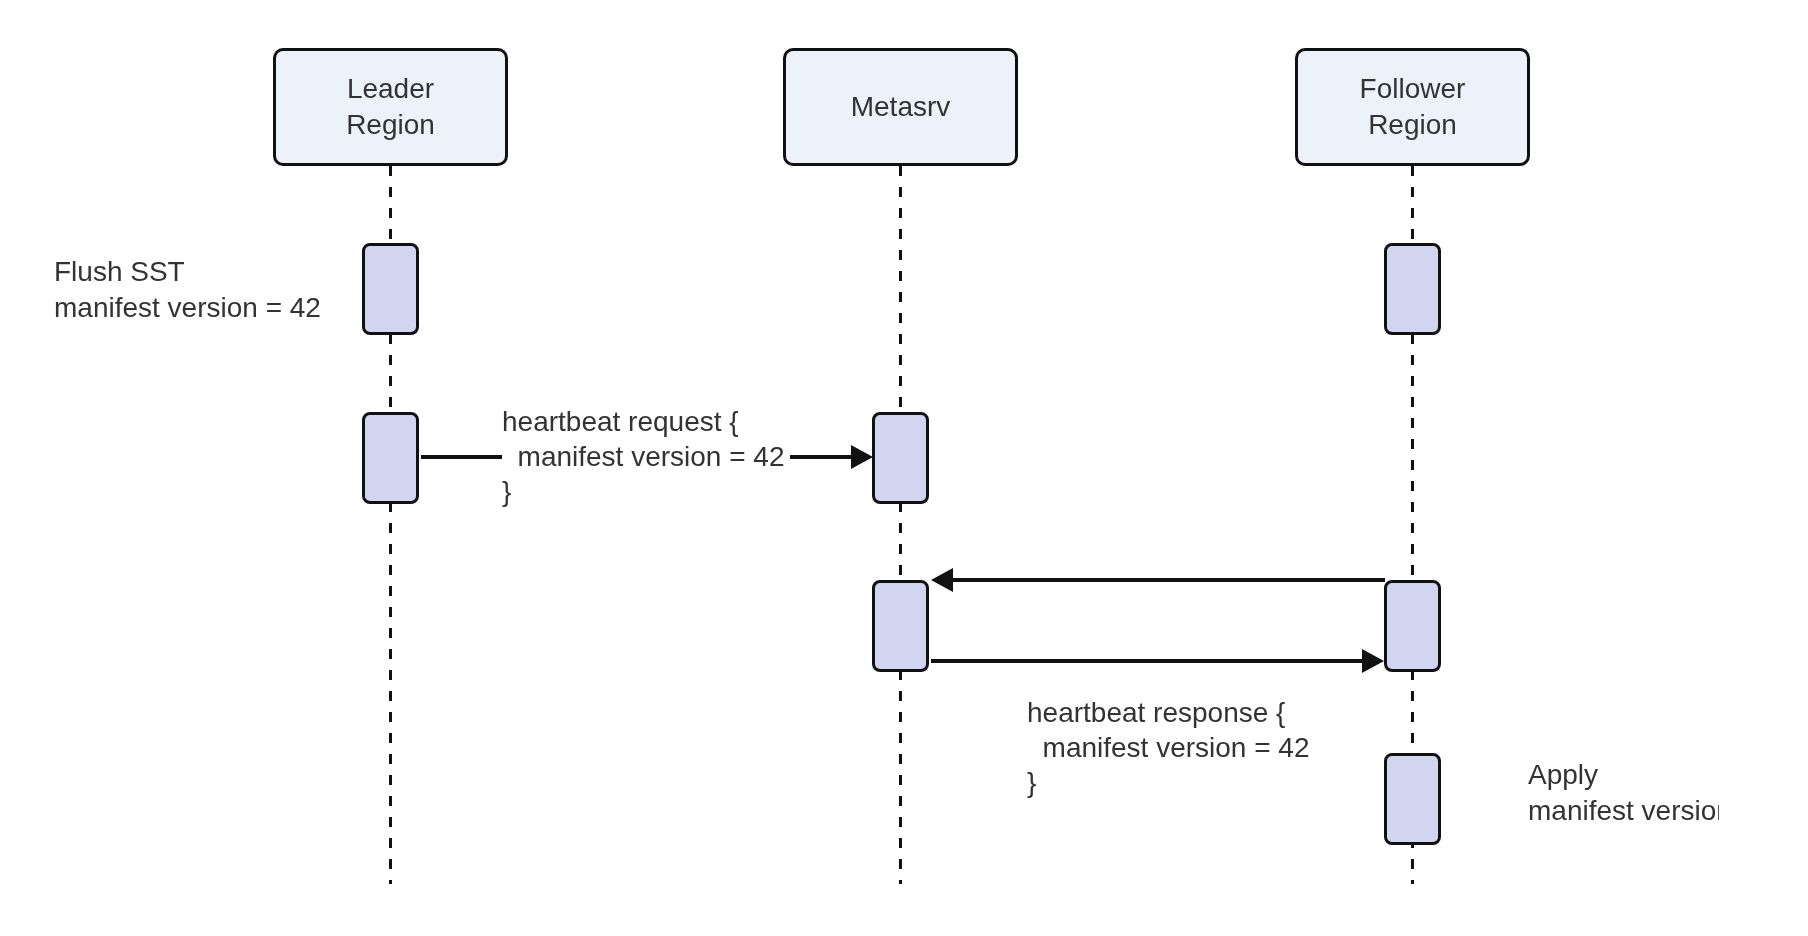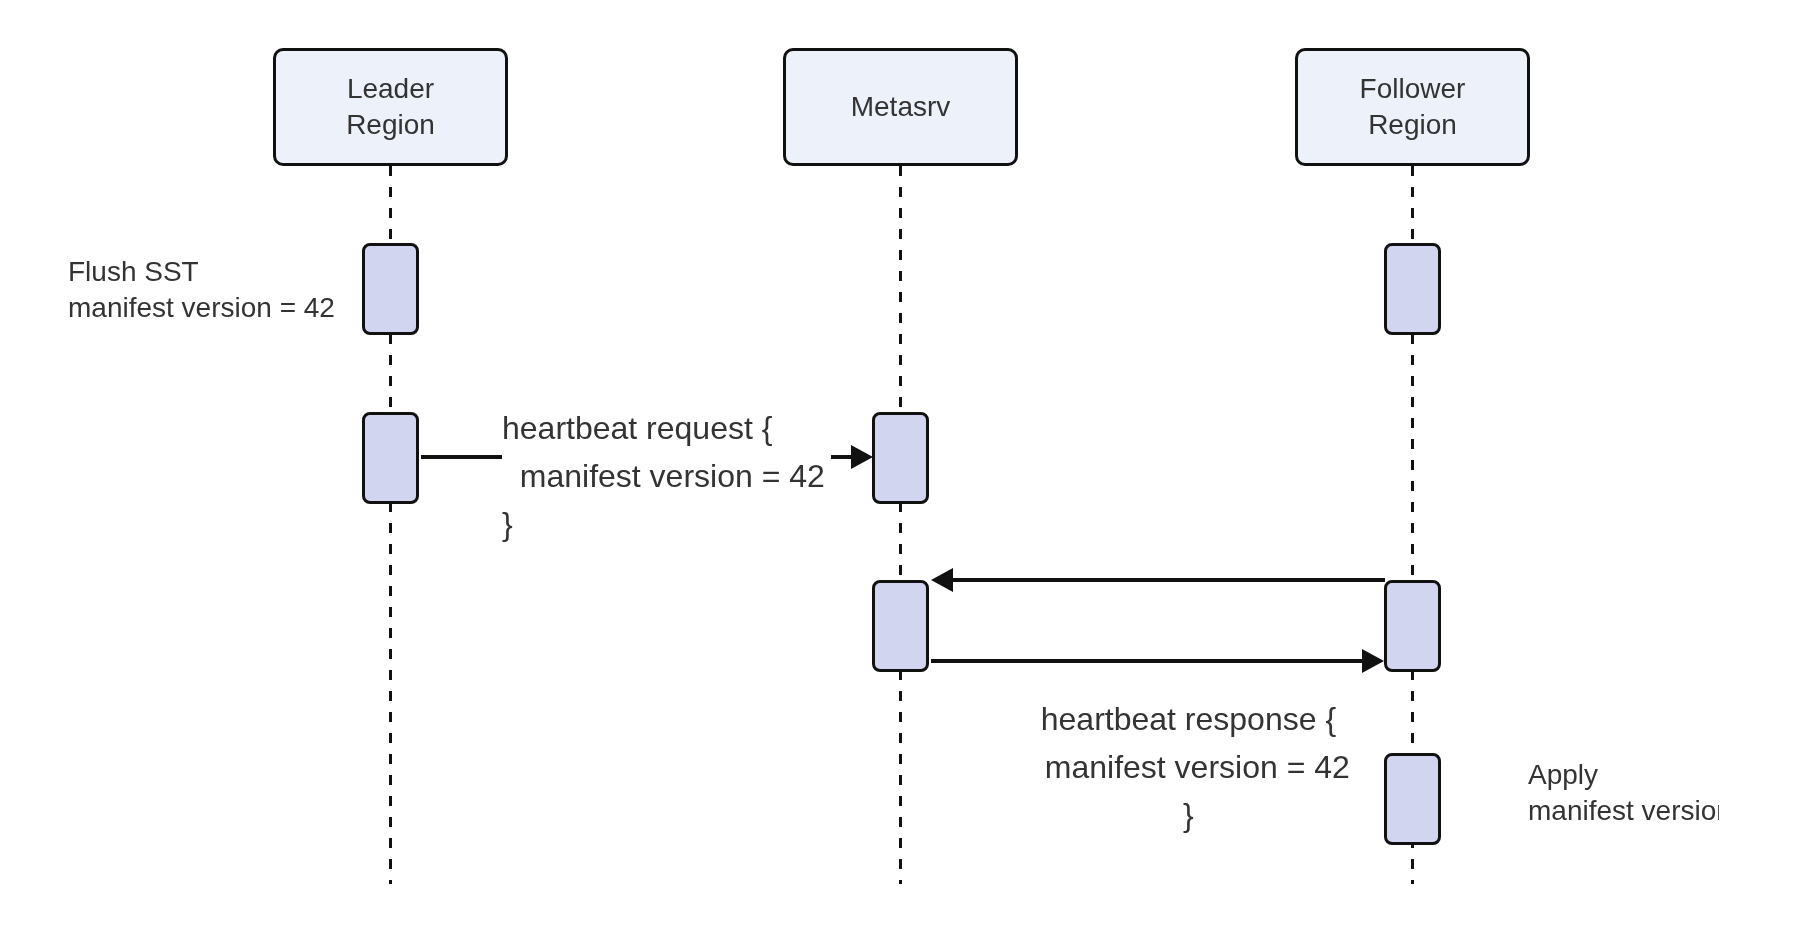--- a/index.html
+++ b/index.html
@@ -81,22 +81,22 @@
     height: 0;
     border-top: 12px solid transparent;
     border-bottom: 12px solid transparent;
   }
   .arrow.dir-right .arrowhead { right: 0; border-left: 22px solid var(--line); }
   .arrow.dir-right .arrow-line { right: 16px; }
   .arrow.dir-left .arrowhead { left: 0; border-right: 22px solid var(--line); }
   .arrow.dir-left .arrow-line { left: 16px; }
   .msg-label {
     position: absolute;
-    font-size: 32px;
-    line-height: 48px;
+    font-size: 28px;
+    line-height: 35px;
     white-space: pre;
     color: var(--text);
     z-index: 5;
   }
   .msg-label.on-line {
     background: var(--background);
     padding: 0 6px 0 0;
   }
   .msg-label.centered {
     transform: translateX(-50%);
@@ -149,22 +149,22 @@
 
   <div class="arrow dir-left" style="left:931px; top:568px; width:454px;">
     <div class="arrow-line"></div>
     <div class="arrowhead"></div>
   </div>
 
   <div class="arrow dir-right" style="left:931px; top:649px; width:453px;">
     <div class="arrow-line"></div>
     <div class="arrowhead"></div>
   </div>
-  <div class="msg-label" style="left:1027px; top:695px;text-align:center;">heartbeat response {
+  <div class="msg-label" style="left:1027px; top:695px;">heartbeat response {
   manifest version = 42
 }</div>
 
-  <div class="annotation" style="left:68px; top:254px;">Flush SST
+  <div class="annotation" style="left:54px; top:254px;">Flush SST
 manifest version = 42</div>
   <div class="annotation" style="left:1528px; top:757px;">Apply
 manifest version = 42</div>
 
 </div>
 
 </body></html>

